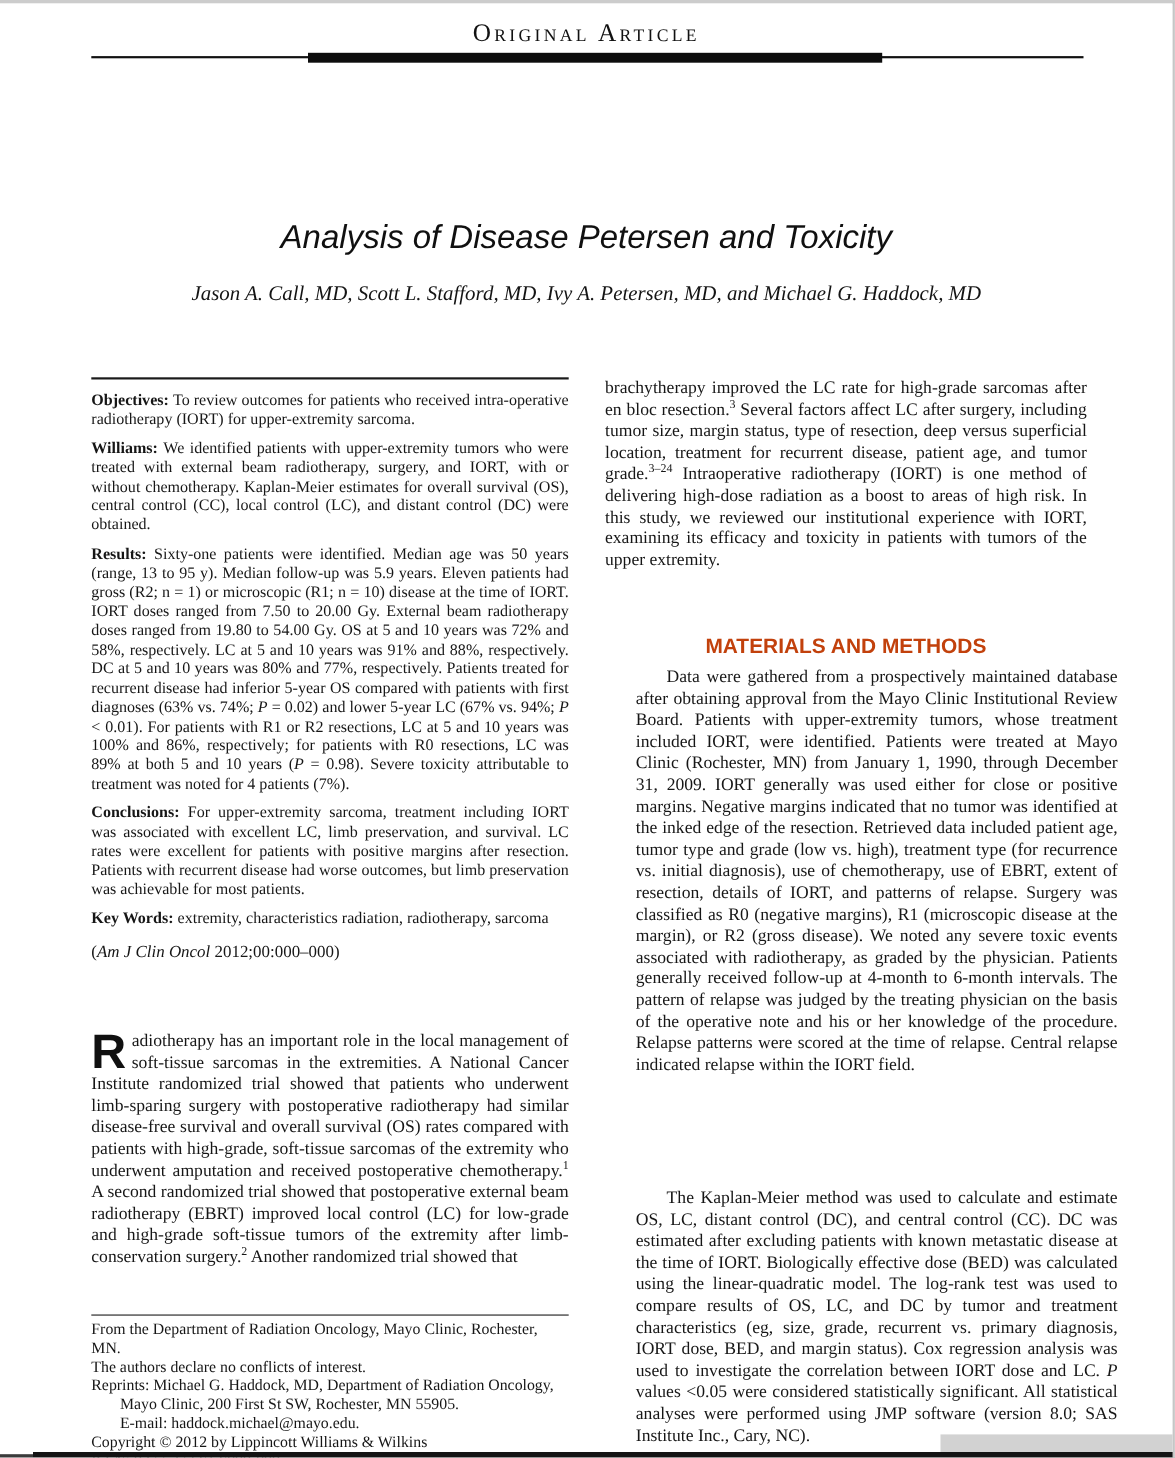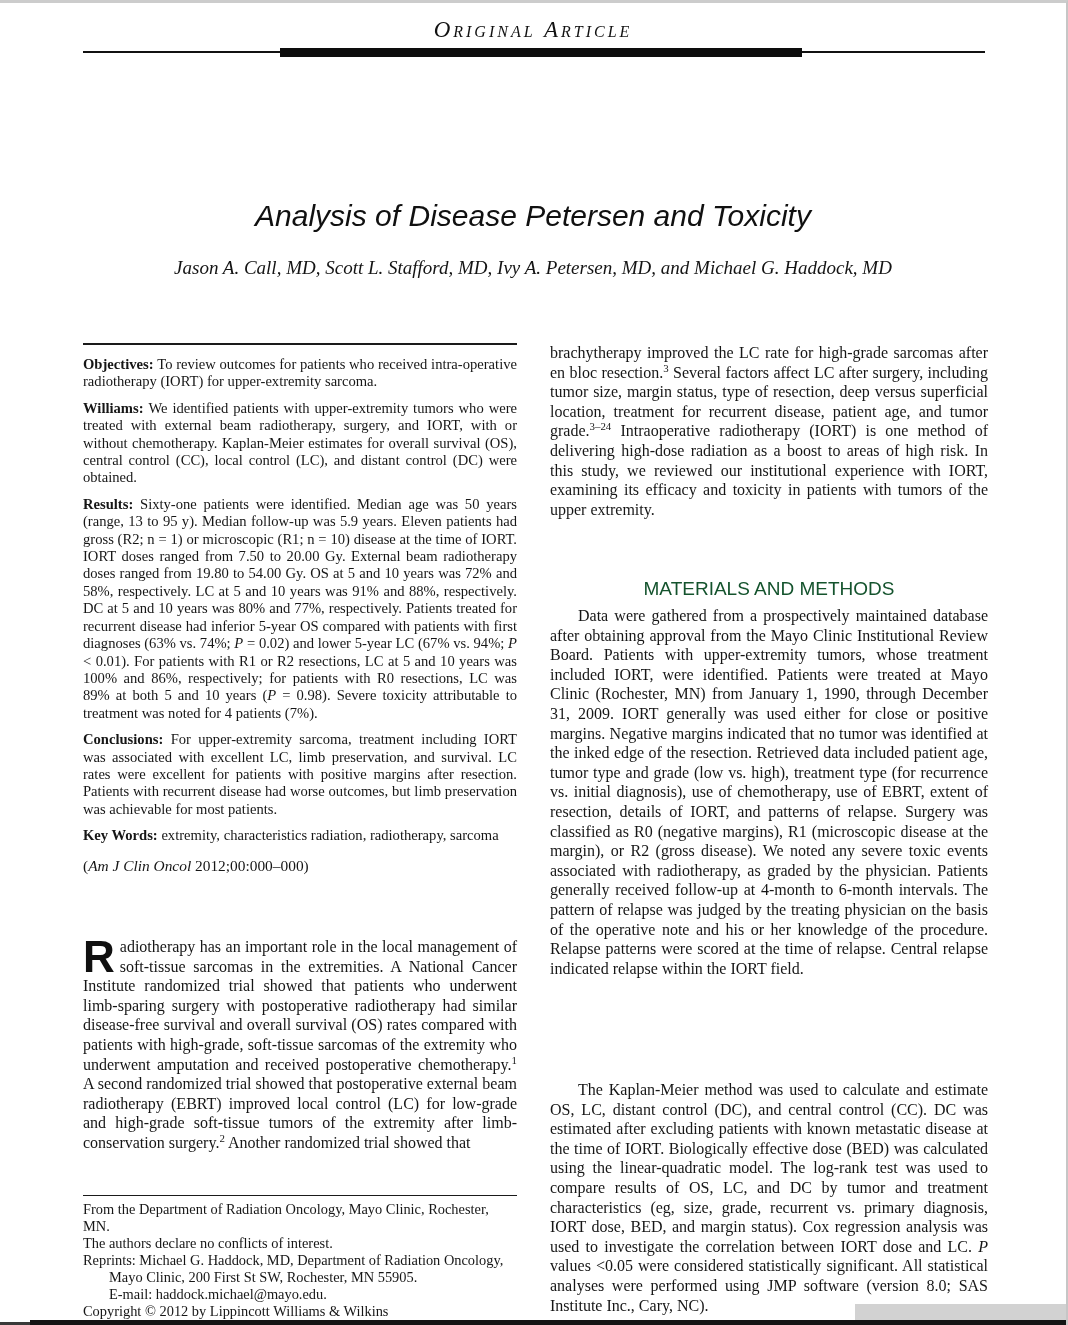--- a/index.html
+++ b/index.html
@@ -14,21 +14,20 @@
     color:#161616;
     font-family:"Liberation Serif","DejaVu Serif",serif;
   }
   
   .journal-section{
     position:absolute;top:14px;left:0;width:100%;
     text-align:center;
     font-variant:small-caps;
     font-size:23px;letter-spacing:3px;
     color:#111;
-    font-style:italic;
   }
   .rule-thin{
     position:absolute;top:48px;left:83px;width:902px;height:2px;
     background:#111;
   }
   .rule-thick{
     position:absolute;top:45px;left:280px;width:522px;height:9px;
     background:#0d0d0d;
   }
   
@@ -78,27 +77,27 @@
   .intro{top:934px;}
   .dropcap{
     float:left;
     font-family:"Liberation Sans","DejaVu Sans",sans-serif;
     font-weight:bold;
     font-size:44px;line-height:36px;
     padding:2px 5px 0 0;
     color:#101010;
   }
   .cont{top:340px;}
-  .indent1{text-indent:28px;}
+  .indent1{text-indent:28px;margin-left:28px;}
   .mm-heading{
     top:575px;
     text-align:center;
     font-family:"Liberation Sans","DejaVu Sans",sans-serif;
-    font-weight:normal;
-    font-size:19px;color:#14532d;
+    font-weight:bold;
+    font-size:19px;color:#c2410c;
   }
   .mm-par{top:603px;}
   .stat-heading{
     top:1048px;
     font-family:"Liberation Sans","DejaVu Sans",sans-serif;
     font-weight:bold;
     font-size:20px;color:#0e0e0e;
   }
   .stat-par{top:1077px;}
   

